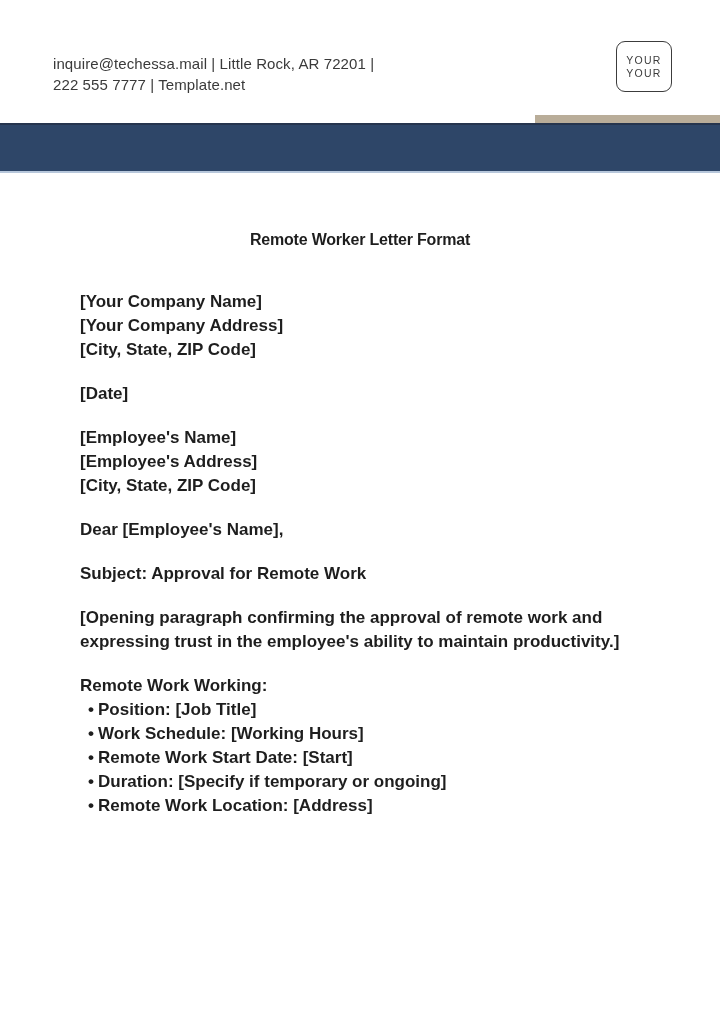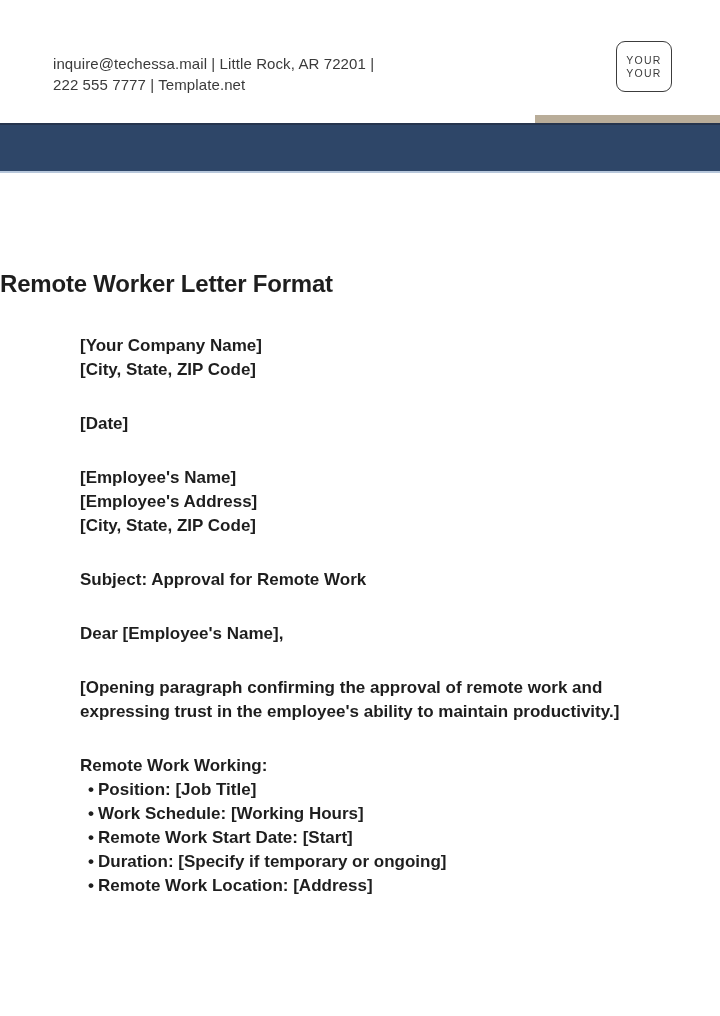--- a/index.html
+++ b/index.html
@@ -47,34 +47,34 @@
     background:var(--tan);
   }
   .navy-band{
     height:50px;box-sizing:border-box;
     background:var(--navy);
     border-top:2px solid var(--navy_edge);
     border-bottom:2px solid var(--navy_underline);
   }
   
   .title{
-    margin:94px 0 0;
-    text-align:left;
-    font-size:24px;line-height:33px;
+    margin:50px 0 0;
+    text-align:center;
+    font-size:16px;line-height:33px;
     font-weight:700;color:var(--ink);
     letter-spacing:-.2px;
   }
   .letter{
     margin:34px 75px 0 80px;
     width:565px;
     color:var(--ink);
     font-size:17px;font-weight:700;
     line-height:24px;
   }
-  .group{margin-top:30px;}
+  .group{margin-top:20px;}
   .group:first-of-type{margin-top:0;}
   .bullets{list-style:none;margin:0;padding:0;}
   .bullet-item{display:flex;padding-left:8px;}
   .dot{width:10px;flex:0 0 10px;}
 </style>
 </head>
 <body>
 
 <div class="page">
 
@@ -92,39 +92,40 @@
   <div class="tan-strip"></div>
   <div class="navy-band"></div>
 
   <main class="letter-wrap">
     <h1 class="title">Remote Worker Letter Format</h1>
 
     <div class="letter">
 
       <section class="group">
         <div class="line">[Your Company Name]</div>
+        <div class="line">[Your Company Address]</div>
         <div class="line">[City, State, ZIP Code]</div>
       </section>
 
       <section class="group">
         <div class="line">[Date]</div>
       </section>
 
       <section class="group">
         <div class="line">[Employee's Name]</div>
         <div class="line">[Employee's Address]</div>
         <div class="line">[City, State, ZIP Code]</div>
       </section>
 
       <section class="group">
-        <div class="line">Subject: Approval for Remote Work</div>
+        <div class="line">Dear [Employee's Name],</div>
       </section>
 
       <section class="group">
-        <div class="line">Dear [Employee's Name],</div>
+        <div class="line">Subject: Approval for Remote Work</div>
       </section>
 
       <section class="group">
         <p class="line" style="margin:0">[Opening paragraph confirming the approval of remote work and expressing trust in the employee's ability to maintain productivity.]</p>
       </section>
 
       <section class="group">
         <div class="line">Remote Work Working:</div>
         <ul class="bullets">
           <li class="bullet-item">

